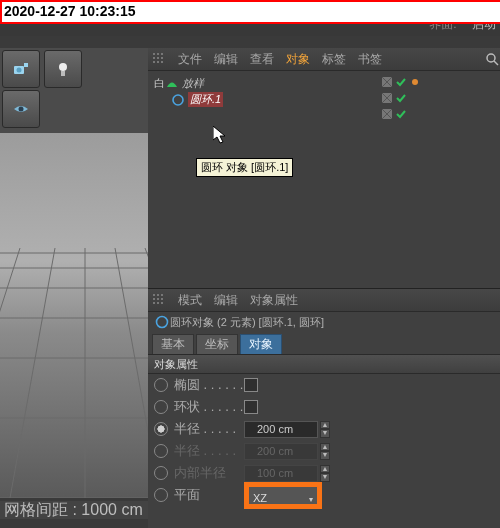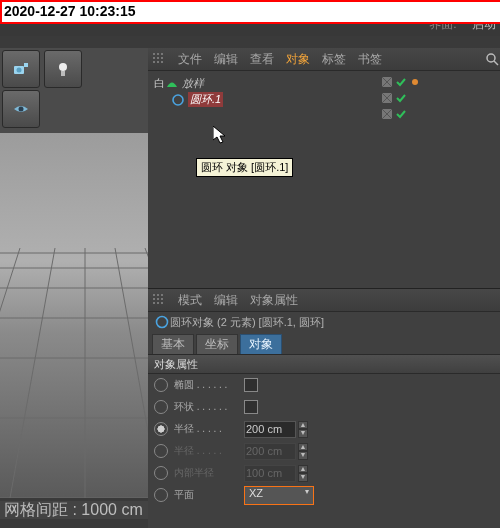--- a/index.html
+++ b/index.html
@@ -37,29 +37,29 @@
   .cursor{position:absolute;left:213px;top:126px;z-index:8;}
   
   .title-row{display:flex;align-items:center;height:20px;padding-left:6px;color:#b4b4b4;font-size:11px;}
   .tabrow{display:flex;padding:2px 4px 0 4px;height:20px;}
   .tab{padding:1px 8px;background:#555;color:#bbb;margin-right:2px;border:1px solid #333;border-bottom:none;cursor:pointer;}
   .tab.active{background:#3c6f9c;color:#e8f4ff;border-color:#2a4f71;}
   .section-head{height:18px;background:linear-gradient(#505050,#404040);color:#ddd;padding-left:6px;line-height:18px;font-size:11px;border-top:1px solid #2a2a2a;border-bottom:1px solid #2a2a2a;}
   .attr-row{display:flex;align-items:center;height:22px;padding-left:6px;}
   .radio{width:12px;height:12px;border:1px solid #888;border-radius:50%;margin-right:6px;}
   .radio.on{background:radial-gradient(circle,#d0d0d0 0 40%,transparent 45%);}
-  .alabel{width:70px;color:#aaa;font-size:10px;}
+  .alabel{width:70px;color:#aaa;font-size:13px;}
   .alabel.off{color:#666;}
   .chk{width:12px;height:12px;border:1px solid #888;background:#2f2f2f;}
   .numfield{display:flex;align-items:center;height:17px;}
-  .numfield input{width:48px;height:15px;background:#2a2a2a;border:1px solid #555;color:#ccc;font-size:11px;padding:0 1px;}
+  .numfield input{width:48px;height:15px;background:#2a2a2a;border:1px solid #555;color:#ccc;font-size:11px;padding:0 12px;}
   .numfield.off input{background:#393939;border-color:#444;color:#666;}
   .spin{width:10px;height:17px;margin-left:2px;display:flex;flex-direction:column;}
   .spin .sbtn{flex:1;background:#555;border:1px solid #333;font-size:7px;line-height:6px;text-align:center;color:#bbb;cursor:pointer;}
-  .dd{display:flex;align-items:flex-start;height:17px;background:#555;border:1px solid #f97316;padding:0 4px;min-width:60px;cursor:pointer;}
+  .dd{display:flex;align-items:flex-end;height:17px;background:#555;border:5px solid #f97316;padding:0 4px;min-width:60px;cursor:pointer;}
   .dd .val{flex:1;font-size:11px;color:#ddd;}
   .dd .arrow{font-size:8px;color:#ccc;}
 </style>
 </head>
 <body>
 <div class="page">
 
 <div class="ts-box">
   <span>2020-12-27 10:23:15</span>
 </div>

